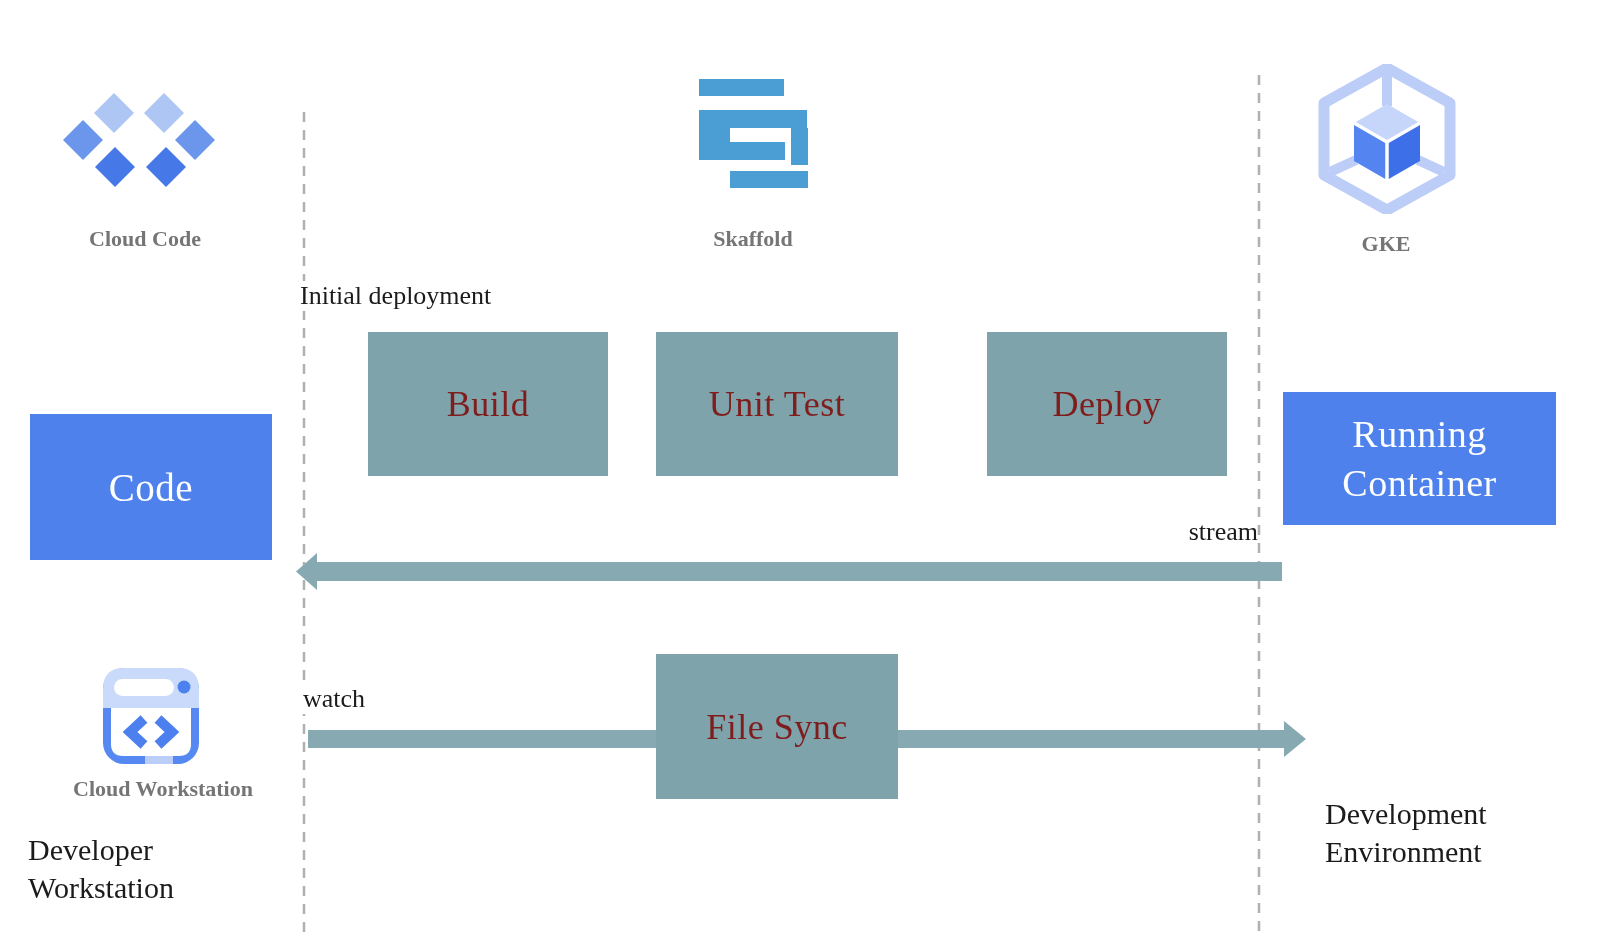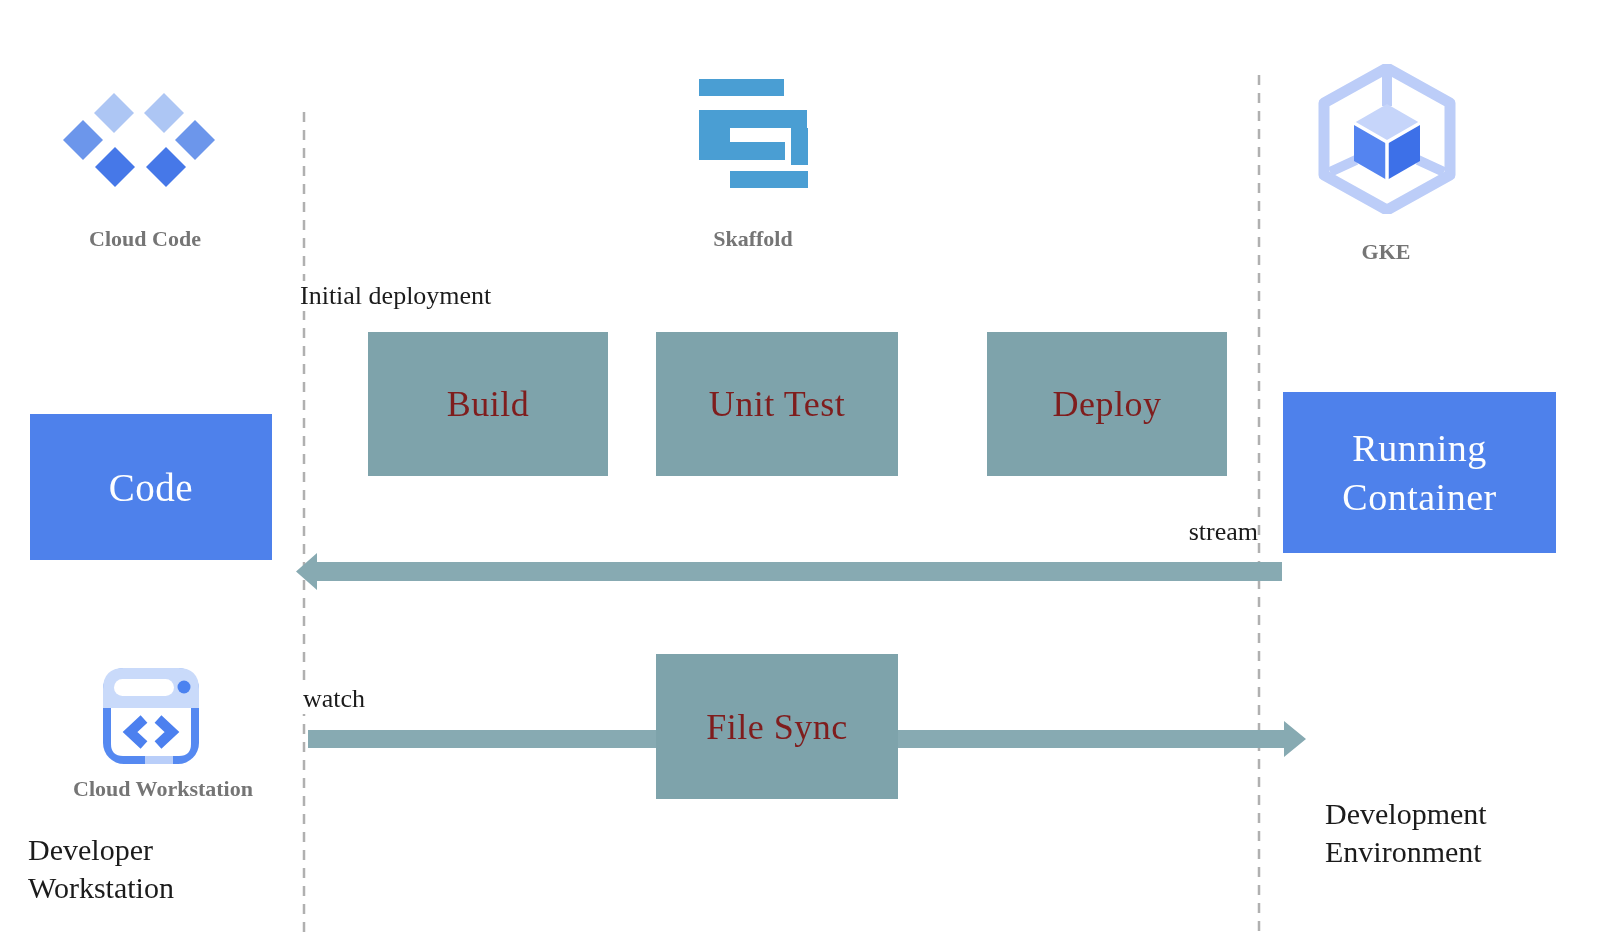--- a/index.html
+++ b/index.html
@@ -29,30 +29,30 @@
     font-size:30px;line-height:38px;color:#1b1b1b;white-space:pre-line;
   }
   
   .divider-layer{pointer-events:none;}
   .pos-build{left:368px;top:332px;width:240px;height:144px;}
   .pos-unittest{left:656px;top:332px;width:242px;height:144px;}
   .pos-deploy{left:947px;top:332px;width:240px;height:144px;margin-left:40px;}
   .pos-logs{left:656px;top:487px;width:242px;height:147px;}
   .pos-filesync{left:656px;top:654px;width:242px;height:145px;}
   .pos-code{left:30px;top:414px;width:242px;height:146px;}
-  .pos-running{left:1283px;top:392px;width:273px;height:161px;}
+  .pos-running{left:1283px;top:392px;width:273px;height:133px;}
   .pos-initial{left:297px;top:281px;text-align:right;}
   .pos-stream{left:1015px;top:517px;width:240px;text-align:right;background:transparent;}
   .pos-watch{left:300px;top:684px;}
   .pos-cloudcode-icon{left:62px;top:92px;}
   .pos-cloudcode-label{left:45px;top:226px;}
   .pos-skaffold-icon{left:690px;top:70px;}
   .pos-skaffold-label{left:653px;top:226px;}
   .pos-gke-icon{left:1318px;top:64px;}
-  .pos-gke-label{left:1286px;top:239px;}
+  .pos-gke-label{left:1286px;top:231px;}
   .pos-cw-icon{left:103px;top:668px;}
   .pos-cw-label{left:38px;top:776px;}
   .pos-dev-workstation{left:28px;top:831px;}
   .pos-dev-environment{left:1325px;top:795px;}
 </style>
 </head>
 <body>
 
 <div class="canvas">
 

